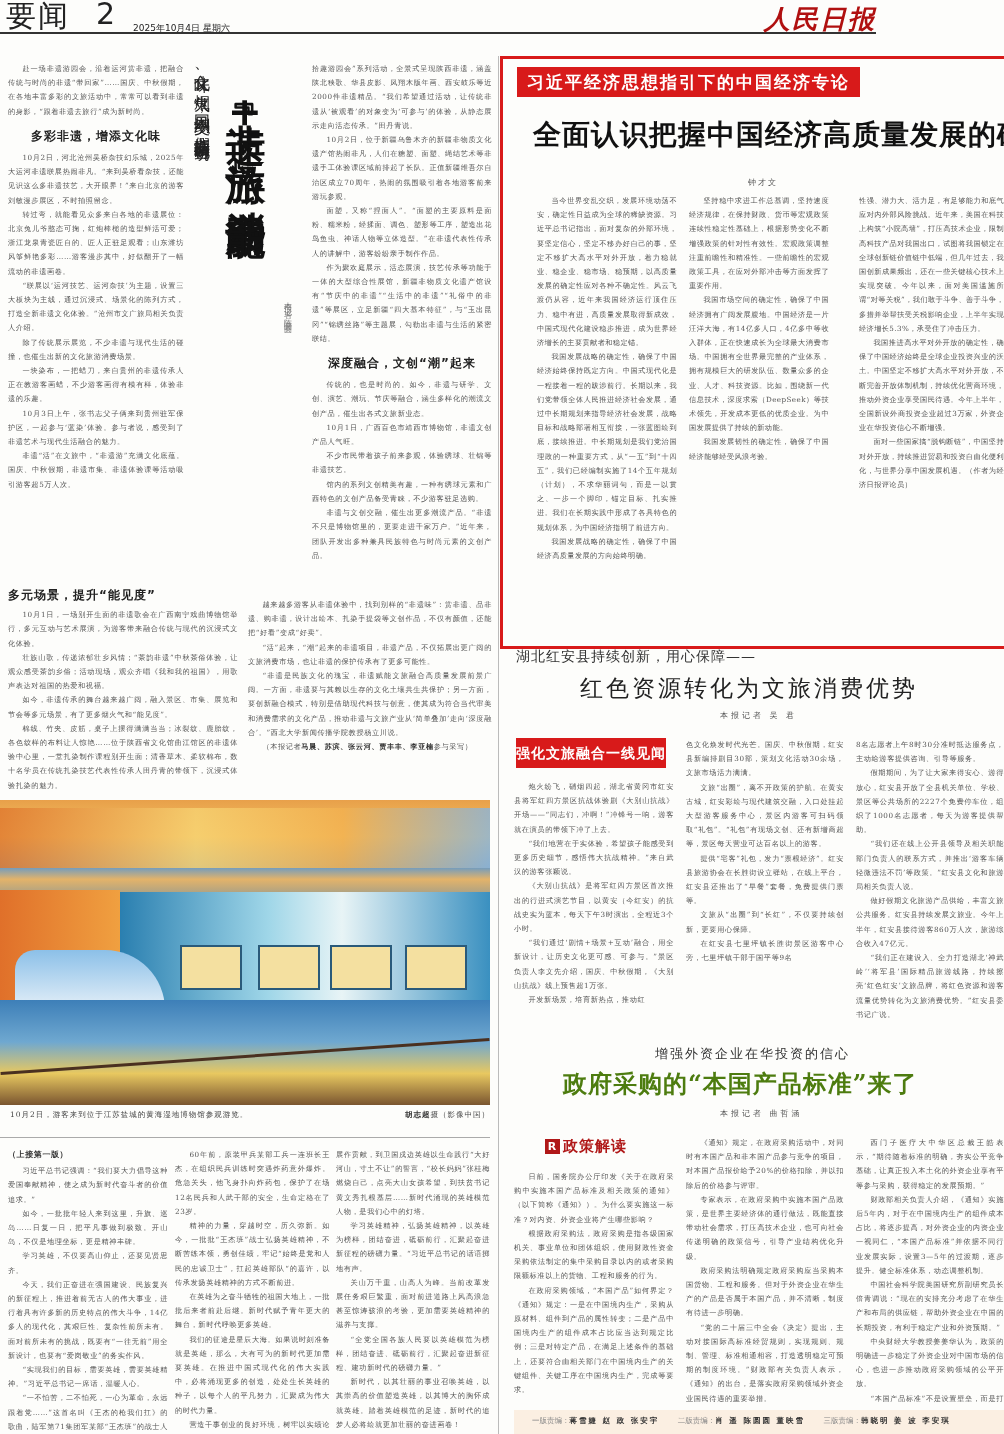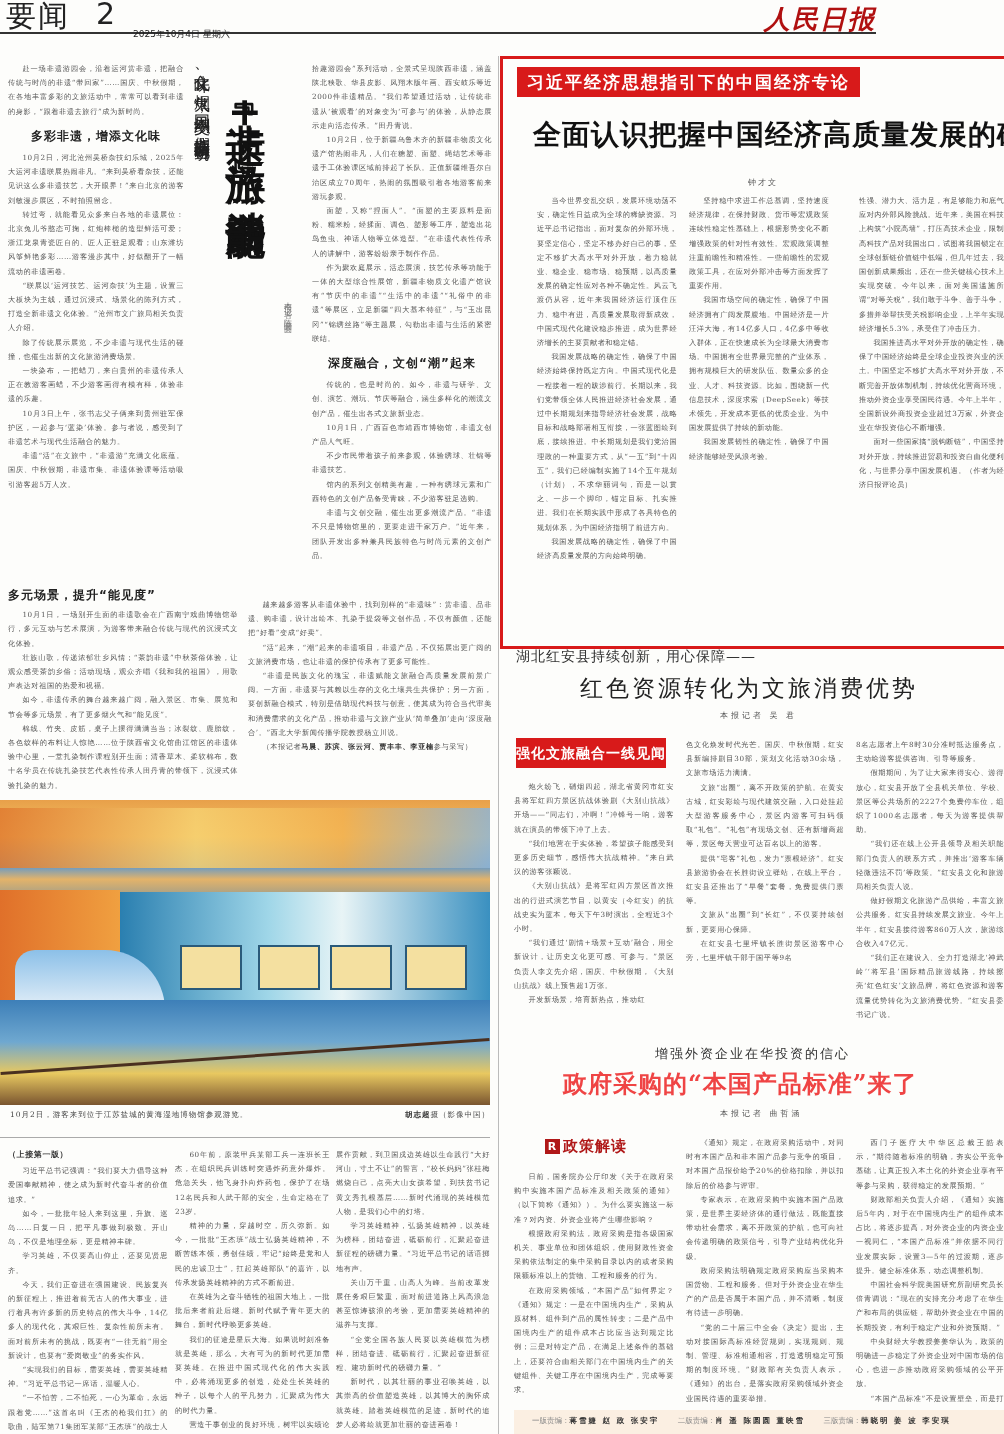--- a/index.html
+++ b/index.html
@@ -3,21 +3,21 @@
 <meta charset="utf-8">
 <style>
   * { box-sizing: border-box; margin: 0; padding: 0; }
   html, body { width: 1004px; height: 1434px; overflow: hidden; background: #fdfdfb; }
   body { font-family: "DejaVu Serif", "Liberation Serif", serif; color: #333; position: relative; }
 
   
   .masthead { position: absolute; left: 0; top: 0; width: 876px; height: 34px; border-bottom: 2px solid #333; }
   .mast-section { position: absolute; left: 6px; top: -4px; font-family: "DejaVu Sans", sans-serif; font-size: 30px; color: #222; letter-spacing: 2px; }
   .mast-page { position: absolute; left: 96px; top: -4px; font-family: "DejaVu Sans", sans-serif; font-size: 30px; color: #222; }
-  .mast-date { position: absolute; left: 133px; top: 28px; font-family: "DejaVu Sans", sans-serif; font-size: 9px; color: #222; }
+  .mast-date { position: absolute; left: 133px; top: 22px; font-family: "DejaVu Sans", sans-serif; font-size: 9px; color: #222; }
   .mast-logo { position: absolute; right: 0; top: 2px; font-family: "DejaVu Serif", serif; font-style: italic; font-weight: bold; font-size: 26px; color: #b01010; letter-spacing: 2px; }
 
   .txt { font-size: 7.2px; line-height: 14.2px; color: #555; text-align: justify; letter-spacing: 0.6px; }
   .txt p { text-indent: 2em; }
   .subhead { font-family: "DejaVu Sans", sans-serif; font-weight: bold; font-size: 12px; color: #222; text-align: center; letter-spacing: 1px; margin: 10px 0 8px; }
 
   
   .col { position: absolute; overflow: hidden; }
   .vert-deck { position: absolute; left: 190px; top: 62px; width: 22px; writing-mode: vertical-rl; font-family: "DejaVu Sans", sans-serif; font-size: 16px; color: #222; letter-spacing: 1px; }
   .vert-title { position: absolute; left: 222px; top: 90px; width: 48px; writing-mode: vertical-rl; font-family: "DejaVu Sans", sans-serif; font-weight: 900; font-size: 40px; color: #111; line-height: 48px; letter-spacing: 2px; }
@@ -48,21 +48,21 @@
   .feature .txt { font-family: "DejaVu Serif", serif; color: #555; letter-spacing: 0.4px; }
 
   
   .hb-deck { position: absolute; left: 516px; top: 648px; font-family: "DejaVu Sans", sans-serif; font-size: 14px; color: #333; letter-spacing: 1px; }
   .hb-title { position: absolute; left: 580px; top: 673px; font-family: "DejaVu Sans", sans-serif; font-size: 23px; color: #222; letter-spacing: 3px; }
   .hb-byline { position: absolute; left: 720px; top: 710px; font-size: 8px; color: #555; letter-spacing: 3px; }
   .red-box { position: absolute; left: 516px; top: 738px; width: 150px; height: 30px; background: #d81a1a; color: #fff; font-family: "DejaVu Sans", sans-serif; font-weight: bold; font-size: 14px; line-height: 30px; text-align: center; letter-spacing: 1px; }
 
   
   .pr-deck { position: absolute; left: 655px; top: 1045px; font-family: "DejaVu Sans", sans-serif; font-size: 13px; color: #333; letter-spacing: 2px; }
-  .pr-title { position: absolute; left: 563px; top: 1068px; font-family: "DejaVu Serif", serif; font-weight: bold; font-size: 24px; color: #ef4444; letter-spacing: 1px; }
+  .pr-title { position: absolute; left: 563px; top: 1068px; font-family: "DejaVu Serif", serif; font-weight: bold; font-size: 24px; color: #4d7c0f; letter-spacing: 1px; }
   .pr-byline { position: absolute; left: 720px; top: 1108px; font-size: 8px; color: #555; letter-spacing: 3px; }
   .policy-tag { position: absolute; left: 545px; top: 1137px; font-family: "DejaVu Sans", sans-serif; font-weight: bold; font-size: 15px; color: #b01818; letter-spacing: 1px; }
   .policy-tag .r { display: inline-block; width: 15px; height: 15px; background: #b01818; color: #fff; font-size: 11px; text-align: center; line-height: 15px; margin-right: 3px; vertical-align: 1px; }
 
   .editors { position: absolute; left: 514px; top: 1410px; width: 490px; height: 30px; background: #fbefe2; font-family: "DejaVu Sans", sans-serif; font-size: 7.5px; line-height: 22px; color: #888; padding-left: 18px; white-space: nowrap; }
   .editors span.grp { margin-right: 16px; }
   .editors b { color: #333; letter-spacing: 2px; }
 </style>
 </head>
 <body>
@@ -212,21 +212,21 @@
 <div class="pr-title">政府采购的“本国产品标准”来了</div>
 <div class="pr-byline">本报记者  曲哲涵</div>
 <div class="policy-tag"><span class="r">R</span><span>政策解读</span></div>
 <div class="col txt" style="left:514px; top:1170px; width:160px; height:235px;">
   <p>日前，国务院办公厅印发《关于在政府采购中实施本国产品标准及相关政策的通知》（以下简称《通知》）。为什么要实施这一标准？对内资、外资企业将产生哪些影响？</p>
   <p>根据政府采购法，政府采购是指各级国家机关、事业单位和团体组织，使用财政性资金采购依法制定的集中采购目录以内的或者采购限额标准以上的货物、工程和服务的行为。</p>
   <p>在政府采购领域，“本国产品”如何界定？《通知》规定：一是在中国境内生产，采购从原材料、组件到产品的属性转变；二是产品中国境内生产的组件成本占比应当达到规定比例；三是对特定产品，在满足上述条件的基础上，还要符合由相关部门在中国境内生产的关键组件、关键工序在中国境内生产，完成等要求。</p>
 </div>
 <div class="col txt" style="left:686px; top:1136px; width:158px; height:270px;">
   <p>《通知》规定，在政府采购活动中，对同时有本国产品和非本国产品参与竞争的项目，对本国产品报价给予20%的价格扣除，并以扣除后的价格参与评审。</p>
-  <p>专家表示，在政府采购中实施本国产品政策，是世界主要经济体的通行做法，既能直接带动社会需求，离不开政策的护航，也可向社会传递明确的政策信号，引导产业结构优化升级。</p>
+  <p>专家表示，在政府采购中实施本国产品政策，是世界主要经济体的通行做法，既能直接带动社会需求，打压高技术企业，也可向社会传递明确的政策信号，引导产业结构优化升级。</p>
   <p>政府采购法明确规定政府采购应当采购本国货物、工程和服务。但对于外资企业在华生产的产品是否属于本国产品，并不清晰，制度有待进一步明确。</p>
   <p>“党的二十届三中全会《决定》提出，主动对接国际高标准经贸规则，实现规则、规制、管理、标准相通相容，打造透明稳定可预期的制度环境。”财政部有关负责人表示，《通知》的出台，是落实政府采购领域外资企业国民待遇的重要举措。</p>
 </div>
 <div class="col txt" style="left:856px; top:1136px; width:148px; height:270px;">
   <p>西门子医疗大中华区总裁王皓表示，“期待随着标准的明确，夯实公平竞争基础，让真正投入本土化的外资企业享有平等参与采购，获得稳定的发展预期。”</p>
   <p>财政部相关负责人介绍，《通知》实施后5年内，对于在中国境内生产的组件成本占比，将逐步提高，对外资企业的内资企业一视同仁，“本国产品标准”并依据不同行业发展实际，设置3—5年的过渡期，逐步提升。健全标准体系，动态调整机制。</p>
   <p>中国社会科学院美国研究所副研究员长倍青调说：“现在的安排充分考虑了在华生产和布局的供应链，帮助外资企业在中国的长期投资，有利于稳定产业和外资预期。”</p>
   <p>中央财经大学教授姜姜华认为，政策的明确进一步稳定了外资企业对中国市场的信心，也进一步推动政府采购领域的公平开放。</p>
   <p>“本国产品标准”不是设置壁垒，而是打造更加公平的竞争环境。”中国机械工业联合会党委常委、总经济师张珍说。</p>
 </div>

